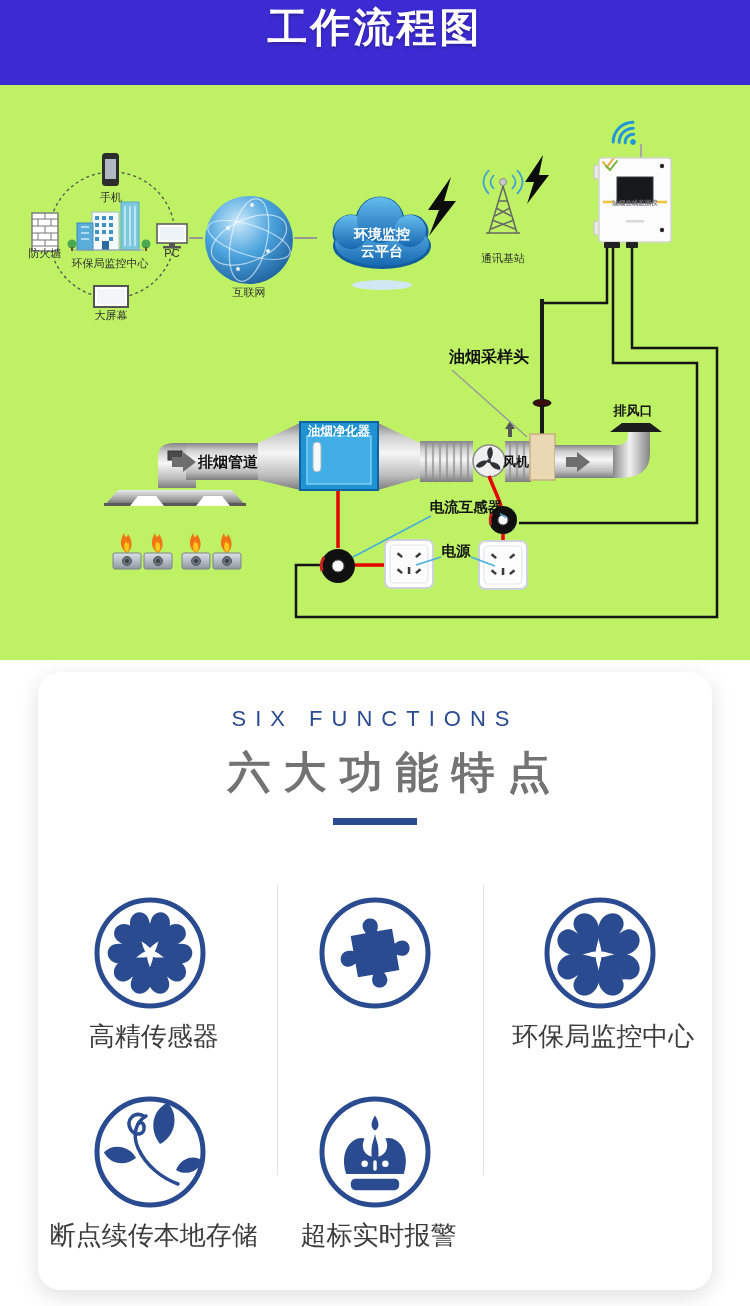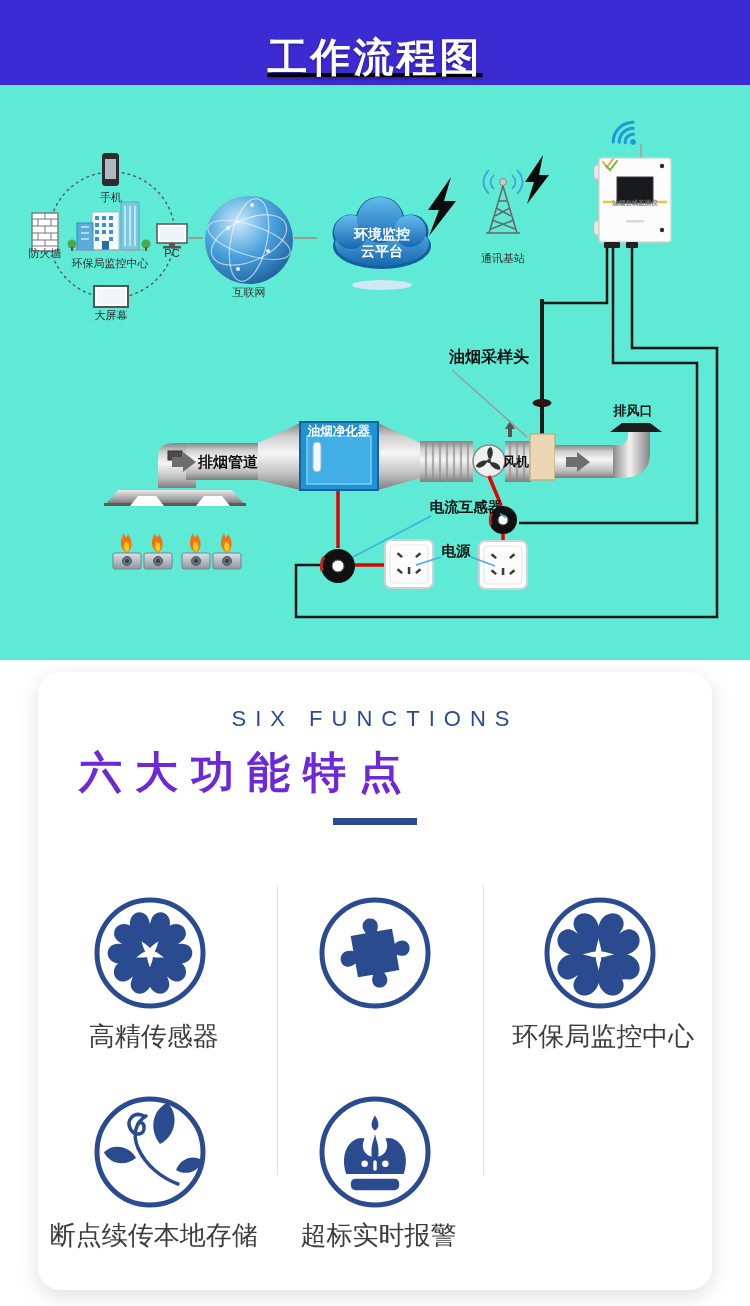--- a/index.html
+++ b/index.html
@@ -1,26 +1,26 @@
 <!DOCTYPE html>
 <html><head>
 <meta charset="utf-8">
 <style>
   html,body{margin:0;padding:0;}
   body{width:750px;height:1306px;background:#ffffff;font-family:"Liberation Sans",sans-serif;overflow:hidden;}
-  .banner{height:85px;background:#3c2bd2;display:flex;align-items:flex-end;justify-content:center;text-decoration:underline;}
+  .banner{height:85px;background:#3c2bd2;display:flex;align-items:flex-start;justify-content:center;}
   .banner h1{margin:0;color:#fff;font-size:40px;font-weight:bold;letter-spacing:3px;text-shadow:0 2px 3px rgba(0,0,0,.25);}
-  .diagram-wrap{width:750px;height:575px;background:#5eead4;}
+  .diagram-wrap{width:750px;height:575px;background:#bef264;}
   svg text{font-family:"Liberation Sans",sans-serif;}
   .lbl{fill:#2f2f2f;font-size:11px;}
   .lblB{fill:#111;font-weight:bold;}
   .card{width:674px;height:618px;box-sizing:border-box;margin:12px auto 0;background:#fff;border-radius:22px;
         box-shadow:0 6px 22px rgba(0,0,0,.13);padding-top:34px;position:relative;}
   .sub{ text-align:center;color:#2b4b90;font-size:22px;letter-spacing:9px;font-weight:500;}
-  .bigtitle{color:#6d28d9;font-size:43px;font-weight:bold;letter-spacing:13px;margin-top:12px;margin-left:41px;}
+  .bigtitle{text-align:center;color:#737373;font-size:43px;font-weight:bold;letter-spacing:13px;margin-top:12px;margin-left:41px;}
   .bar{width:84px;height:7px;background:#2b4b90;margin:16px auto 0;}
   .grid{display:grid;grid-template-columns:1fr 1fr 1fr;row-gap:40px;margin-top:70px;position:relative;}
   .cell{display:flex;flex-direction:column;align-items:center;}
   .icon-wrap{width:116px;height:116px;}
   .cell-label{margin-top:8px;font-size:26px;color:#3c3c3c;white-space:nowrap;margin-left:7px;}
   .vline{position:absolute;width:1px;background:#e2e2e2;top:-10px;height:290px;}
   .vline.v1{left:239px;} .vline.v2{left:445px;}
 </style>
 </head>
 <body>

